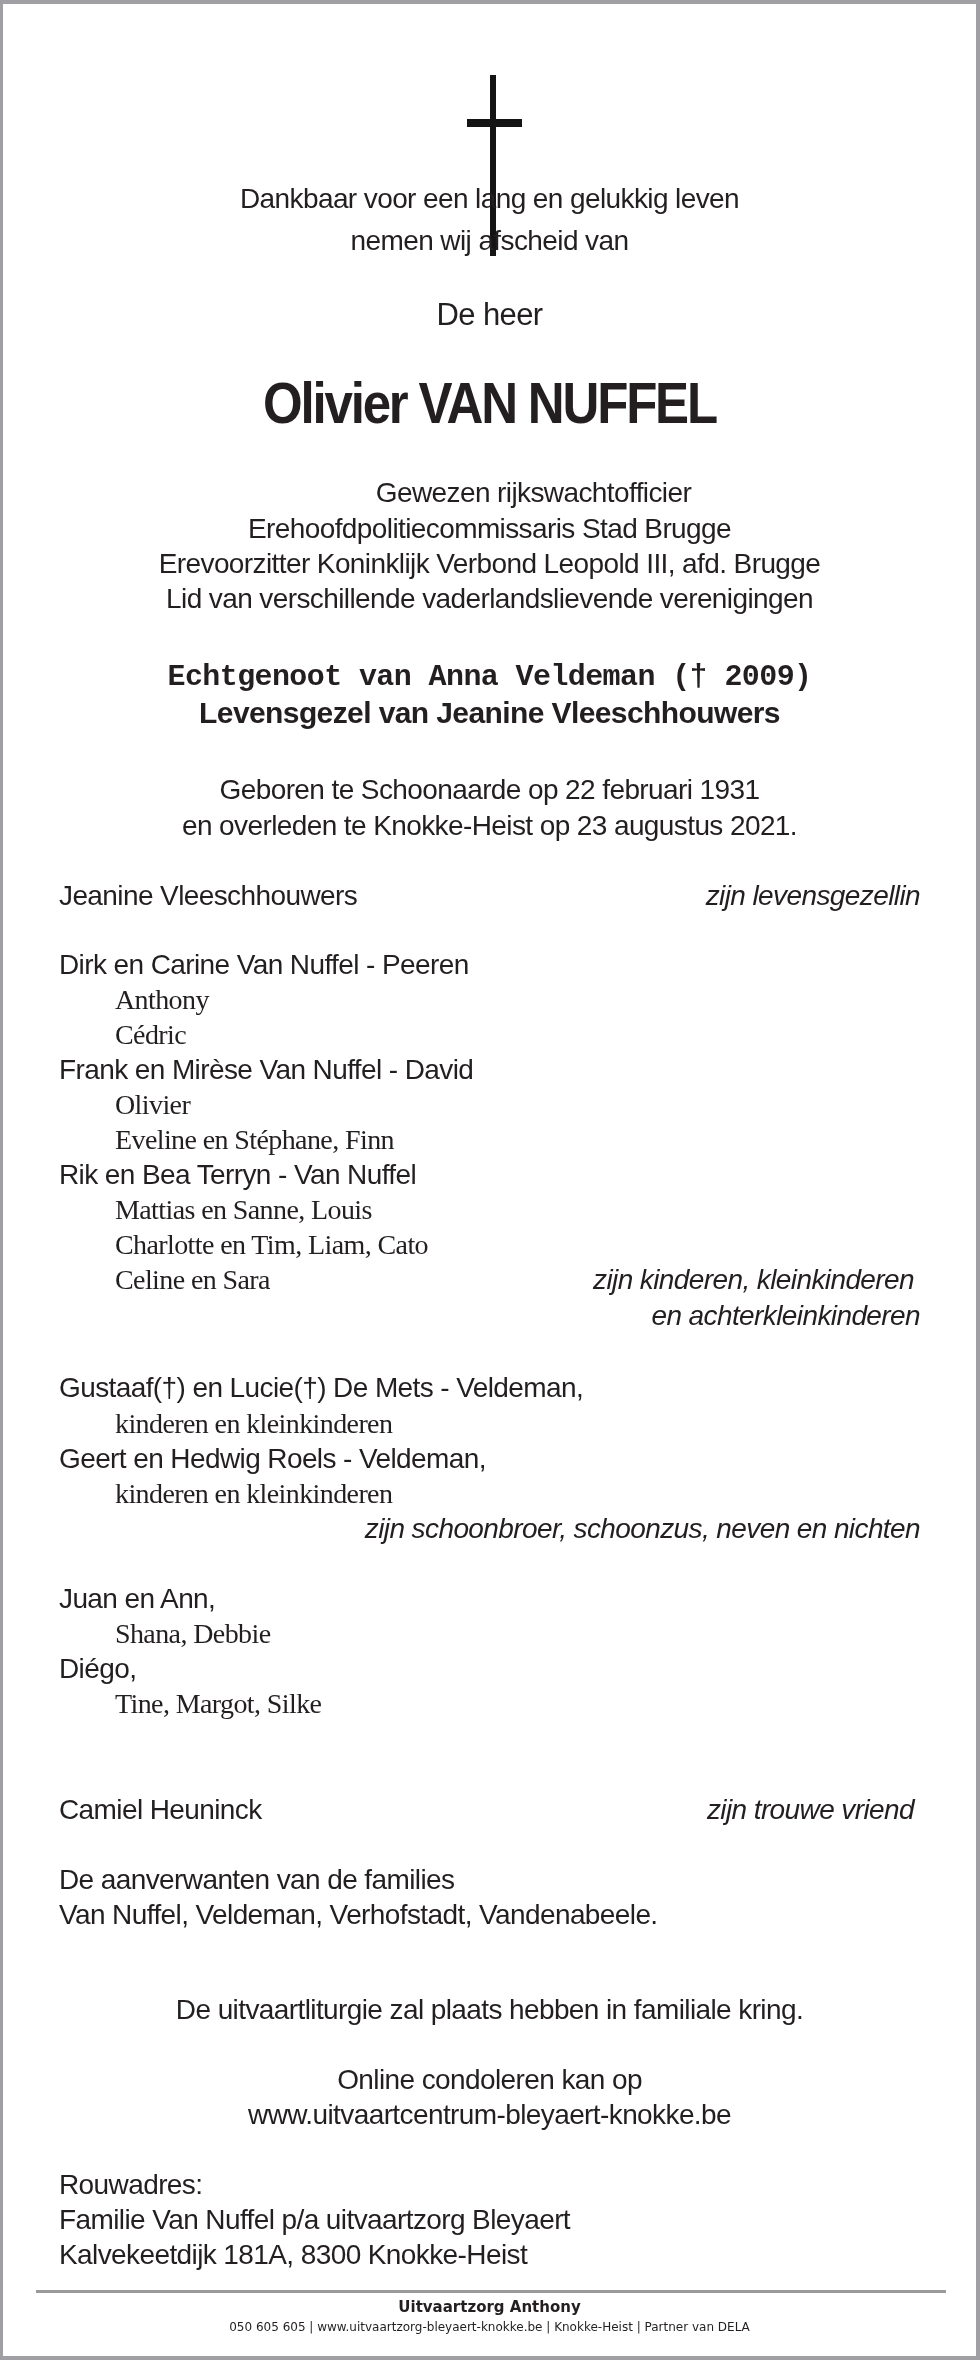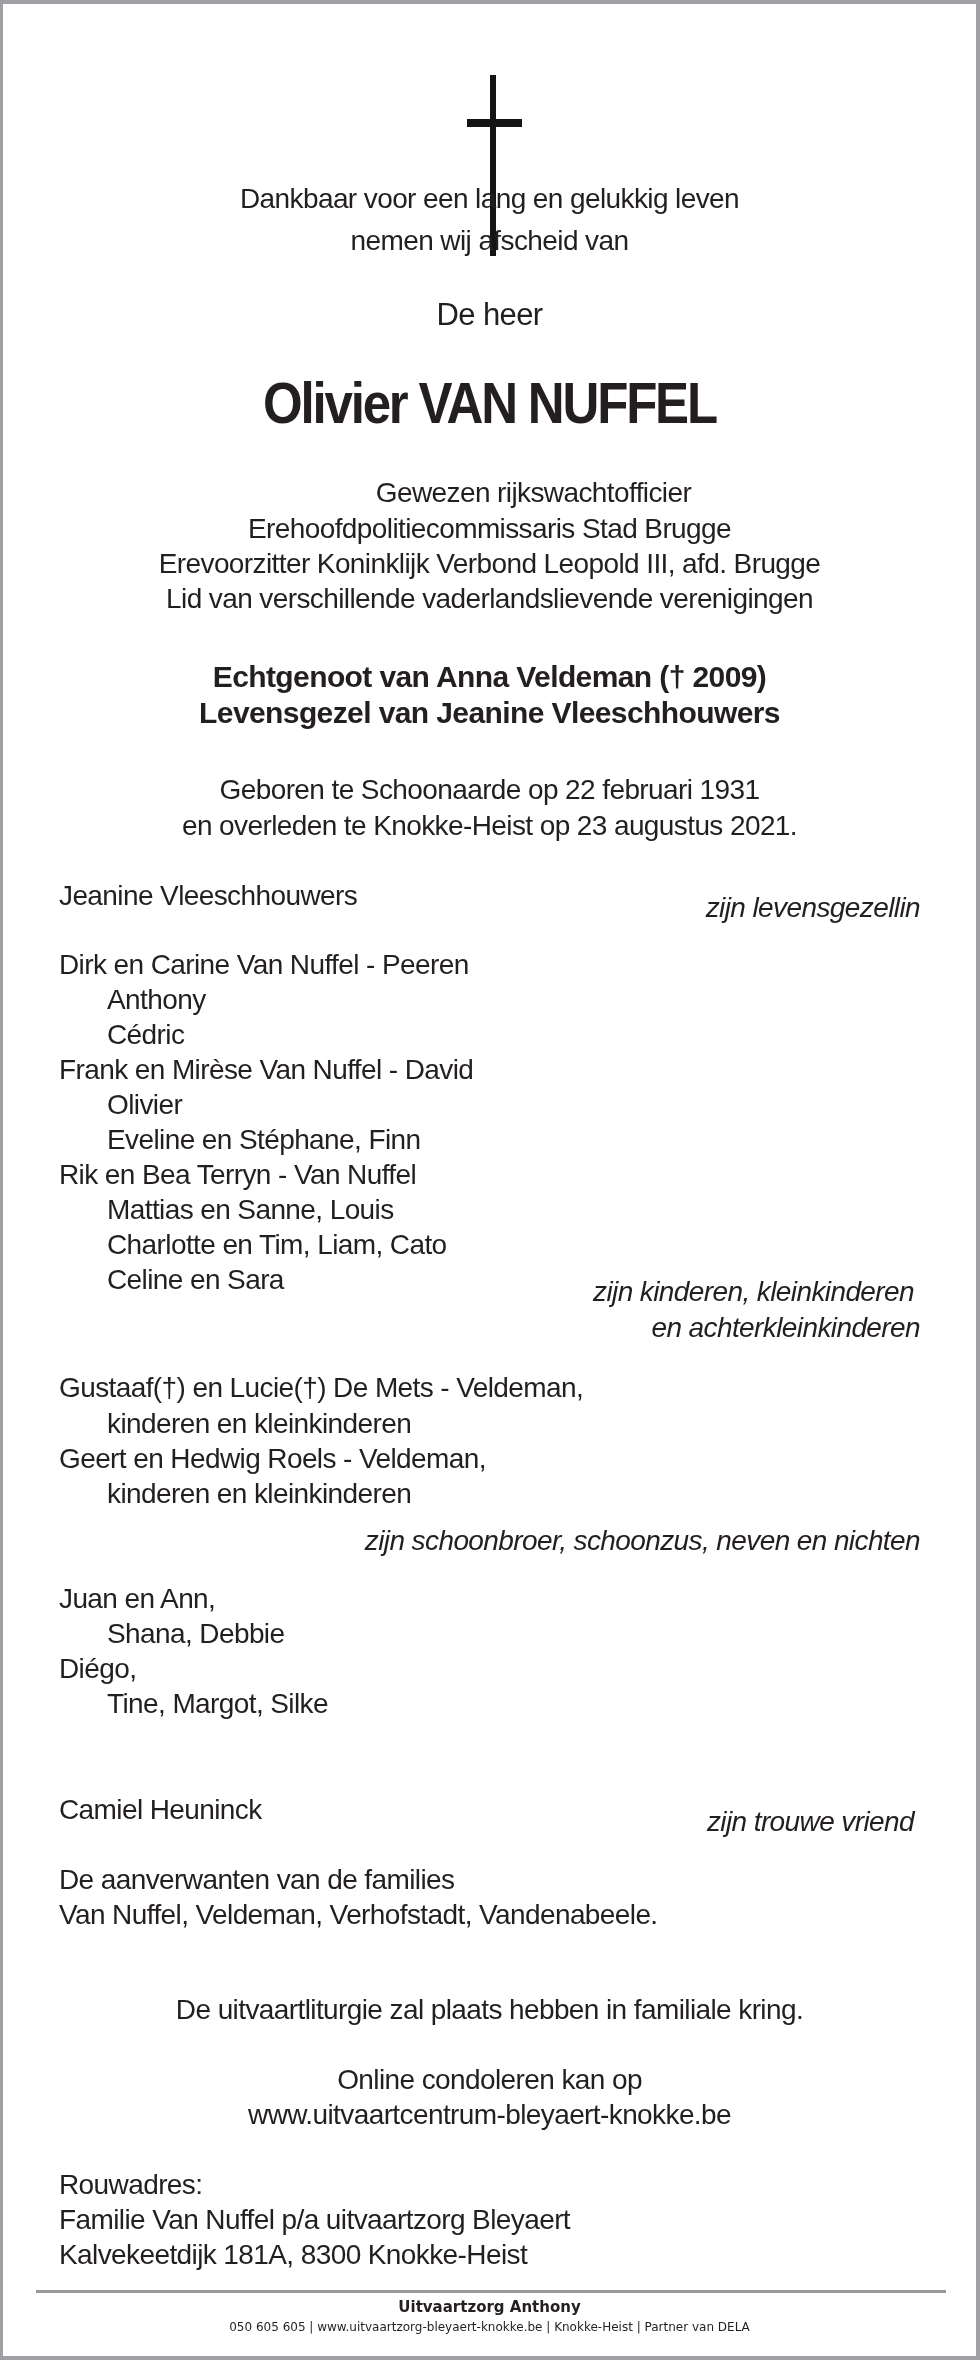--- a/index.html
+++ b/index.html
@@ -22,22 +22,22 @@
   }
   .cross-bar {
     position: absolute; left: 464px; top: 115px; width: 55px; height: 8px;
     background: #141414;
   }
   .t28 { font-size: 28px; letter-spacing: -0.6px; }
   .t28b { font-size: 30px; font-weight: bold; letter-spacing: -0.6px; }
   .t31 { font-size: 31px; letter-spacing: -0.6px; }
   .name { font-size: 58px; font-weight: bold; letter-spacing: -2.5px; transform: scaleX(0.88); }
   .left-row { left: 56px; font-size: 28px; letter-spacing: -0.6px; }
-  .indent { left: 104px; font-size: 28px; letter-spacing: -0.6px; }
-  .role { font-size: 28px; font-style: italic; letter-spacing: -0.6px; right: 56px; text-align: right; margin-top: 12px; }
+  .indent { left: 112px; font-size: 28px; letter-spacing: -0.6px; font-family: Liberation Serif, serif; }
+  .role { font-size: 28px; font-style: italic; letter-spacing: -0.6px; right: 56px; text-align: right; }
   .rule {
     position: absolute; left: 33px; top: 2286px; width: 910px; height: 3px;
     background: #9a9a9a;
   }
   .footer-name { font-family: "DejaVu Sans", sans-serif; font-size: 15px; font-weight: bold; }
   .footer-info { font-family: "DejaVu Sans", sans-serif; font-size: 12px; }
 </style>
 </head>
 <body>
 
@@ -48,21 +48,21 @@
   <div class="abs center t28" style="top:179px;">Dankbaar voor een lang en gelukkig leven</div>
   <div class="abs center t28" style="top:221px;">nemen wij afscheid van</div>
   <div class="abs center t31" style="top:293px;">De heer</div>
   <div class="abs center name" style="top:365px;">Olivier VAN NUFFEL</div>
 
   <div class="abs center t28" style="top:473px;padding-left:44px;">Gewezen rijkswachtofficier</div>
   <div class="abs center t28" style="top:509px;">Erehoofdpolitiecommissaris Stad Brugge</div>
   <div class="abs center t28" style="top:544px;">Erevoorzitter Koninklijk Verbond Leopold III, afd. Brugge</div>
   <div class="abs center t28" style="top:579px;">Lid van verschillende vaderlandslievende verenigingen</div>
 
-  <div class="abs center t28b" style="top:656px;">Echtgenoot van Anna Veldeman († 2009)</div>
+  <div class="abs center t28b" style="top:656px;font-family:Liberation Mono, monospace;">Echtgenoot van Anna Veldeman († 2009)</div>
   <div class="abs center t28b" style="top:692px;">Levensgezel van Jeanine Vleeschhouwers</div>
 
   <div class="abs center t28" style="top:770px;">Geboren te Schoonaarde op 22 februari 1931</div>
   <div class="abs center t28" style="top:806px;">en overleden te Knokke-Heist op 23 augustus 2021.</div>
 
   <div class="abs left-row" style="top:876px;">Jeanine Vleeschhouwers</div>
   <div class="abs role" style="top:876px;">zijn levensgezellin</div>
 
   <div class="abs left-row" style="top:945px;">Dirk en Carine Van Nuffel - Peeren</div>
   <div class="abs indent" style="top:980px;">Anthony</div>

